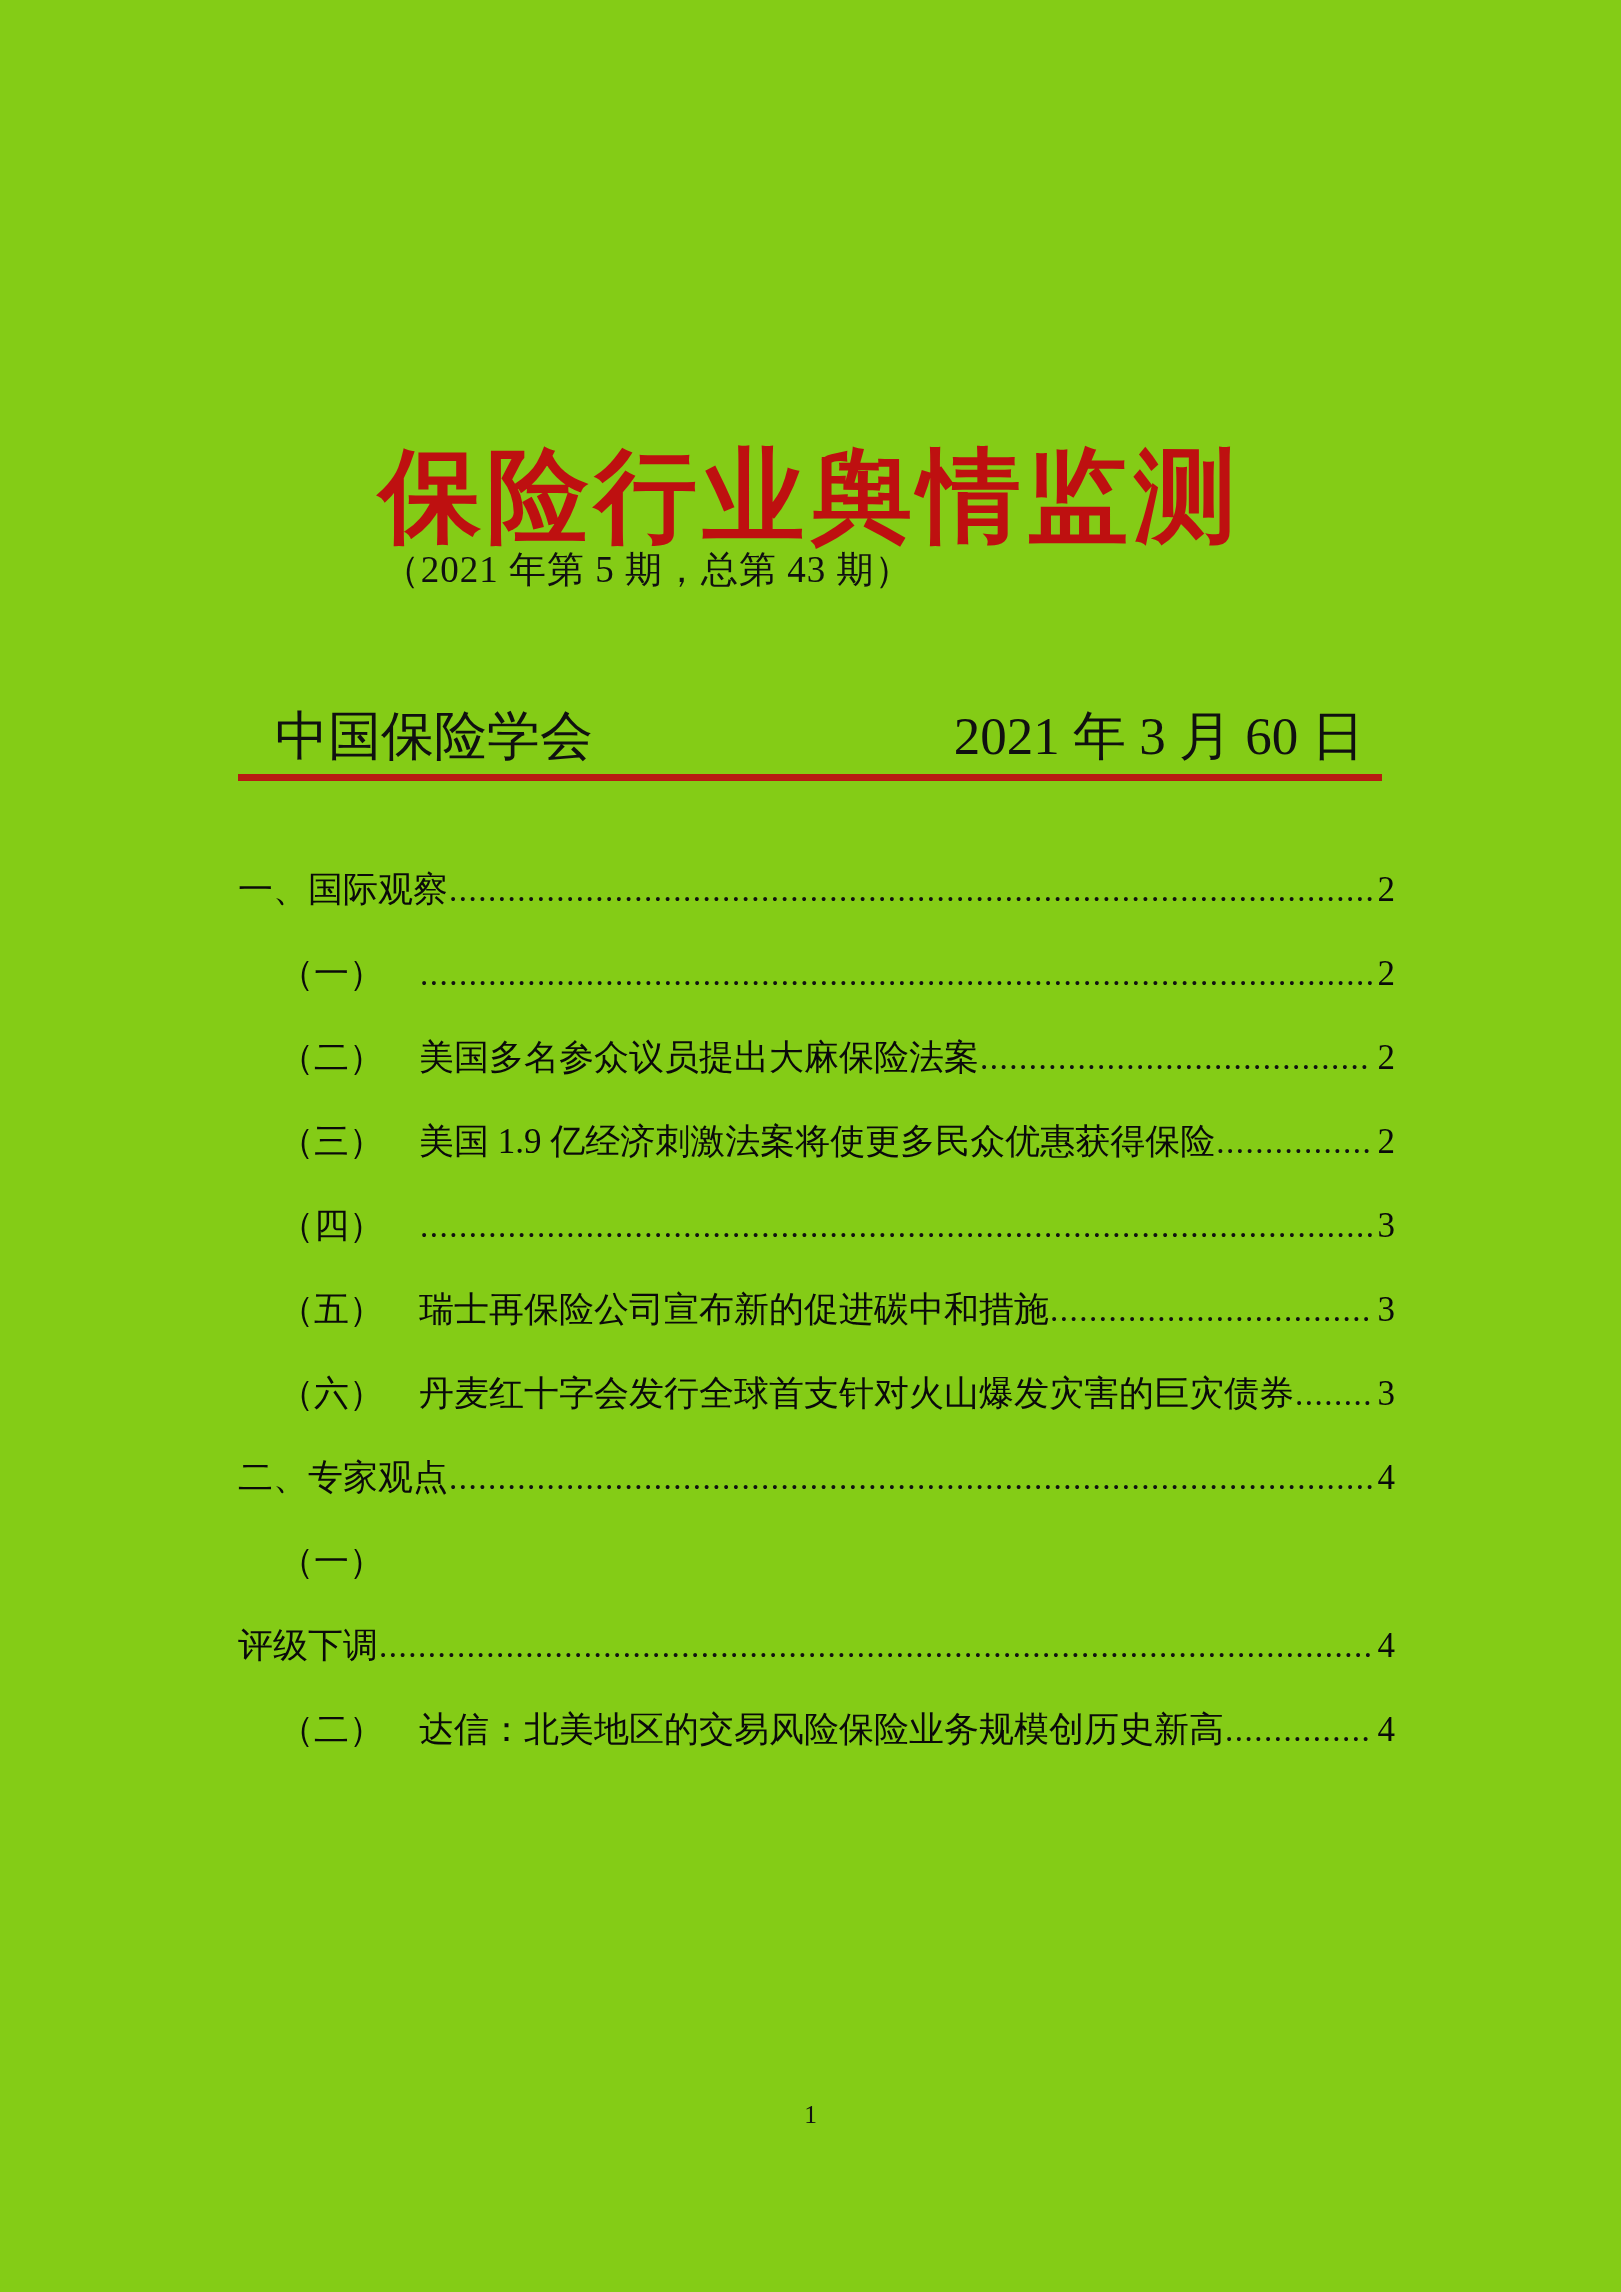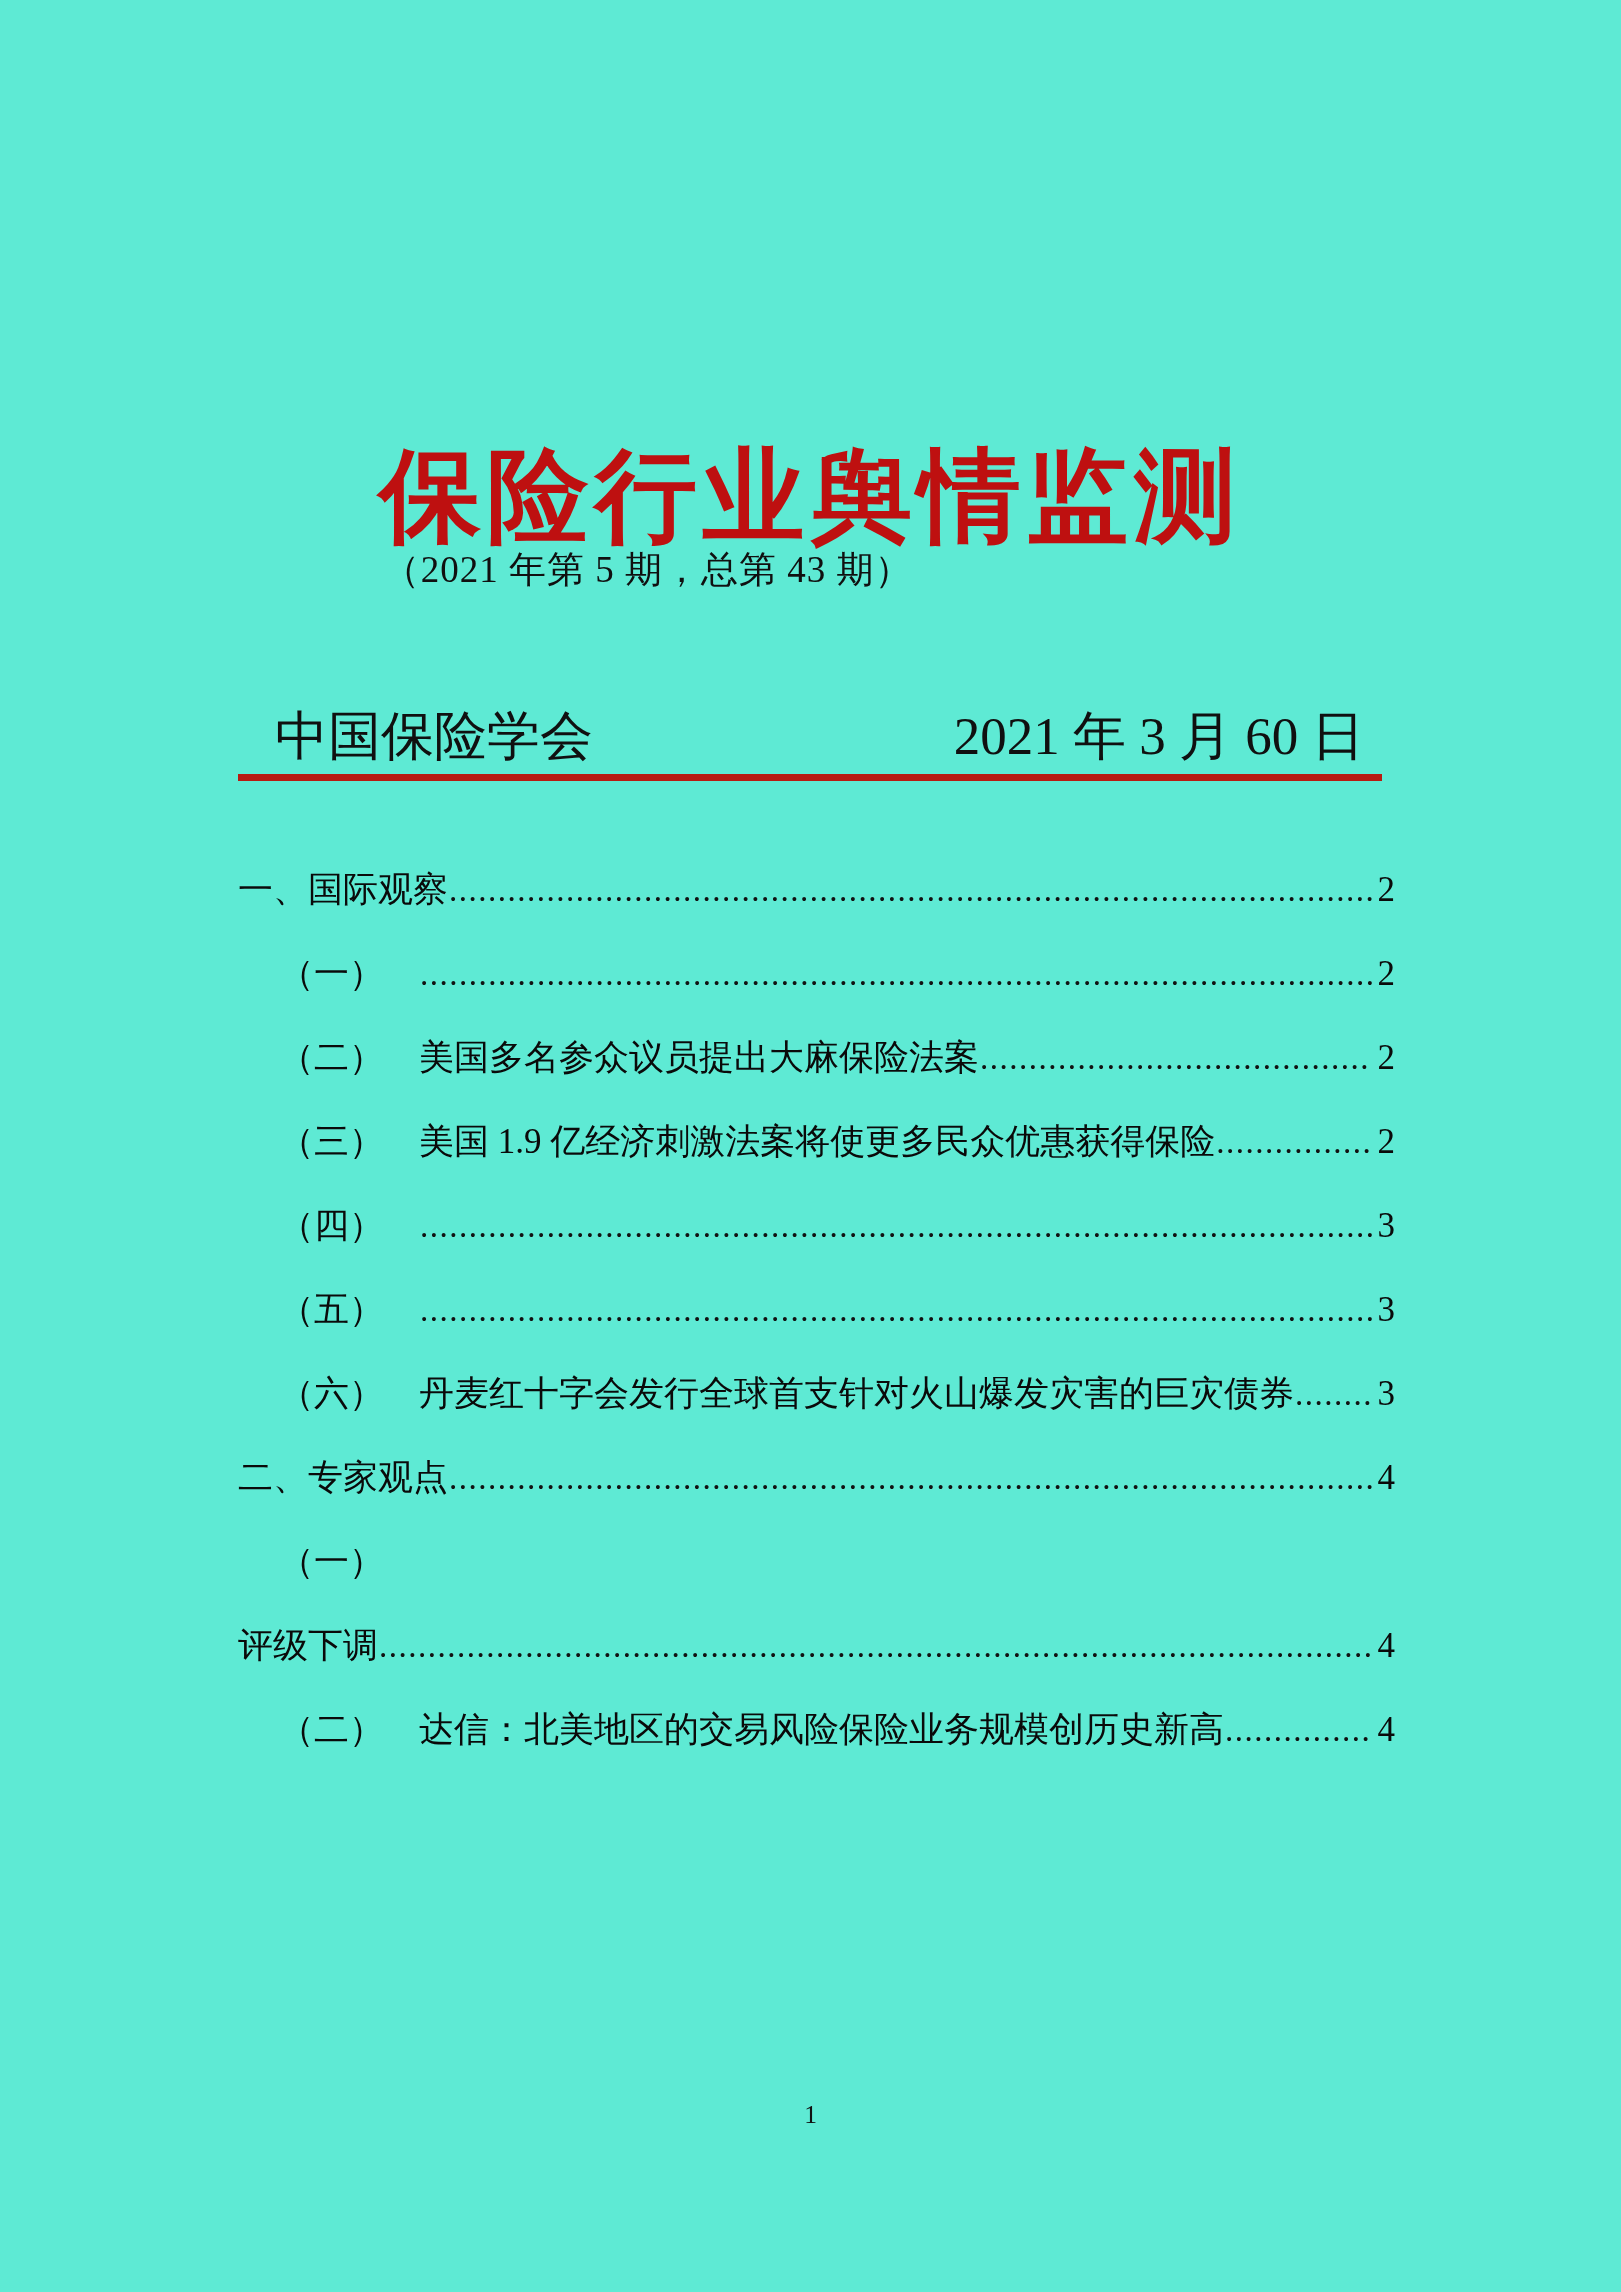--- a/index.html
+++ b/index.html
@@ -8,21 +8,21 @@
     background: #ffffff;
   }
   body {
     font-family: "Liberation Serif", "DejaVu Serif", serif;
     color: #000000;
   }
   .page {
     position: relative;
     width: 1621px;
     height: 2293px;
-    background: #5eead4;
+    background: #84cc16;
     overflow: hidden;
     box-sizing: border-box;
   }
 
   
   .doc-title {
     position: absolute;
     left: 0;
     top: 370px;
     width: 1621px;
@@ -183,20 +183,21 @@
       <div class="toc-entry lvl2">
         <div class="toc-row">
           <span class="toc-num">（四） </span>
           <span class="toc-dots">................................................................................................................................................................</span>
           <span class="toc-page">3</span>
         </div>
       </div>
       <div class="toc-entry lvl2">
         <div class="toc-row">
           <span class="toc-num">（五） </span>
+          <span class="toc-label">瑞士再保险公司宣布新的促进碳中和措施</span>
           <span class="toc-dots">................................................................................................................................................................</span>
           <span class="toc-page">3</span>
         </div>
       </div>
       <div class="toc-entry lvl2">
         <div class="toc-row">
           <span class="toc-num">（六） </span>
           <span class="toc-label">丹麦红十字会发行全球首支针对火山爆发灾害的巨灾债券</span>
           <span class="toc-dots">................................................................................................................................................................</span>
           <span class="toc-page">3</span>

